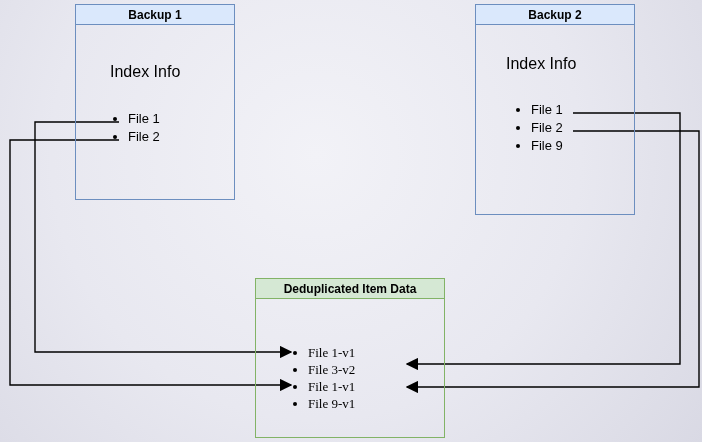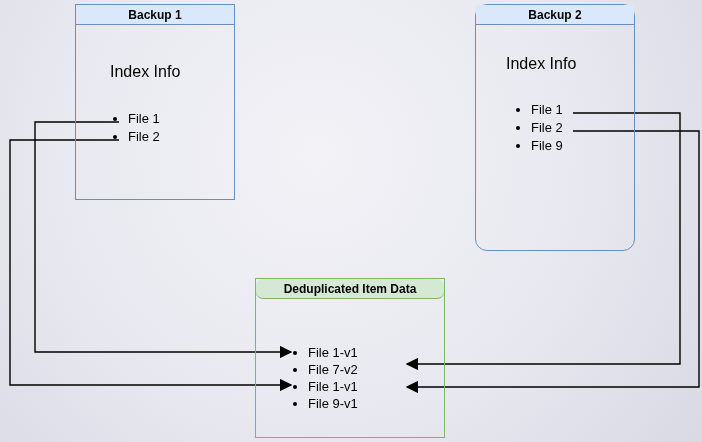--- a/index.html
+++ b/index.html
@@ -32,36 +32,36 @@
     height: 20px;
     line-height: 20px;
     text-align: center;
     font-size: 12px;
     font-weight: bold;
     color: #000;
     border-bottom: 1px solid;
     box-sizing: border-box;
   }
   .box.blue  .box-header { background: #dae8fc; border-color: #6c8ebf; }
-  .box.green .box-header { background: #d5e8d4; border-color: #82b366; border-radius: 7px; }
+  .box.green .box-header { background: #d5e8d4; border-color: #82b366; }
   .index-label {
     position: absolute;
     font-size: 16px;
     color: #000;
   }
   ul.file-list {
     position: absolute;
     margin: 0;
     padding-left: 14px;
     list-style: disc outside;
     font-size: 13px;
     color: #000;
   }
   ul.file-list li { line-height: 18px; }
-  .dedup ul.file-list li { line-height: 17px; }
+  .dedup ul.file-list li { line-height: 17px; font-family: Liberation Serif, serif; }
 </style>
 </head>
 <body>
 
 <div class="canvas">
 
   <svg class="connectors" viewBox="0 0 702 442">
     <defs>
       <marker id="arrowhead" viewBox="0 0 10 10" refX="9" refY="5" markerWidth="9" markerHeight="9" orient="auto-start-reverse">
         <path d="M0,0 L10,5 L0,10 z" fill="#000000"></path>
@@ -75,33 +75,33 @@
 
   <div class="box blue" style="left:75px; top:4px; width:160px; height:196px;">
     <div class="box-header">Backup 1</div>
     <div class="index-label" style="left:34px; top:58px;">Index Info</div>
     <ul class="file-list" style="left:38px; top:105px;">
       <li>File 1</li>
       <li>File 2</li>
     </ul>
   </div>
 
-  <div class="box blue" style="left:475px; top:4px; width:160px; height:247px;border-radius:12px;">
+  <div class="box blue" style="left:475px; top:4px; width:160px; height:211px;">
     <div class="box-header">Backup 2</div>
     <div class="index-label" style="left:30px; top:50px;">Index Info</div>
     <ul class="file-list" style="left:41px; top:96px;">
       <li>File 1</li>
       <li>File 2</li>
       <li>File 9</li>
     </ul>
   </div>
 
   <div class="box green dedup" style="left:255px; top:278px; width:190px; height:160px;">
     <div class="box-header">Deduplicated Item Data</div>
     <ul class="file-list" style="left:38px; top:65px;">
       <li>File 1-v1</li>
-      <li>File 7-v2</li>
+      <li>File 3-v2</li>
       <li>File 1-v1</li>
       <li>File 9-v1</li>
     </ul>
   </div>
 
 </div>
 
 </body></html>

